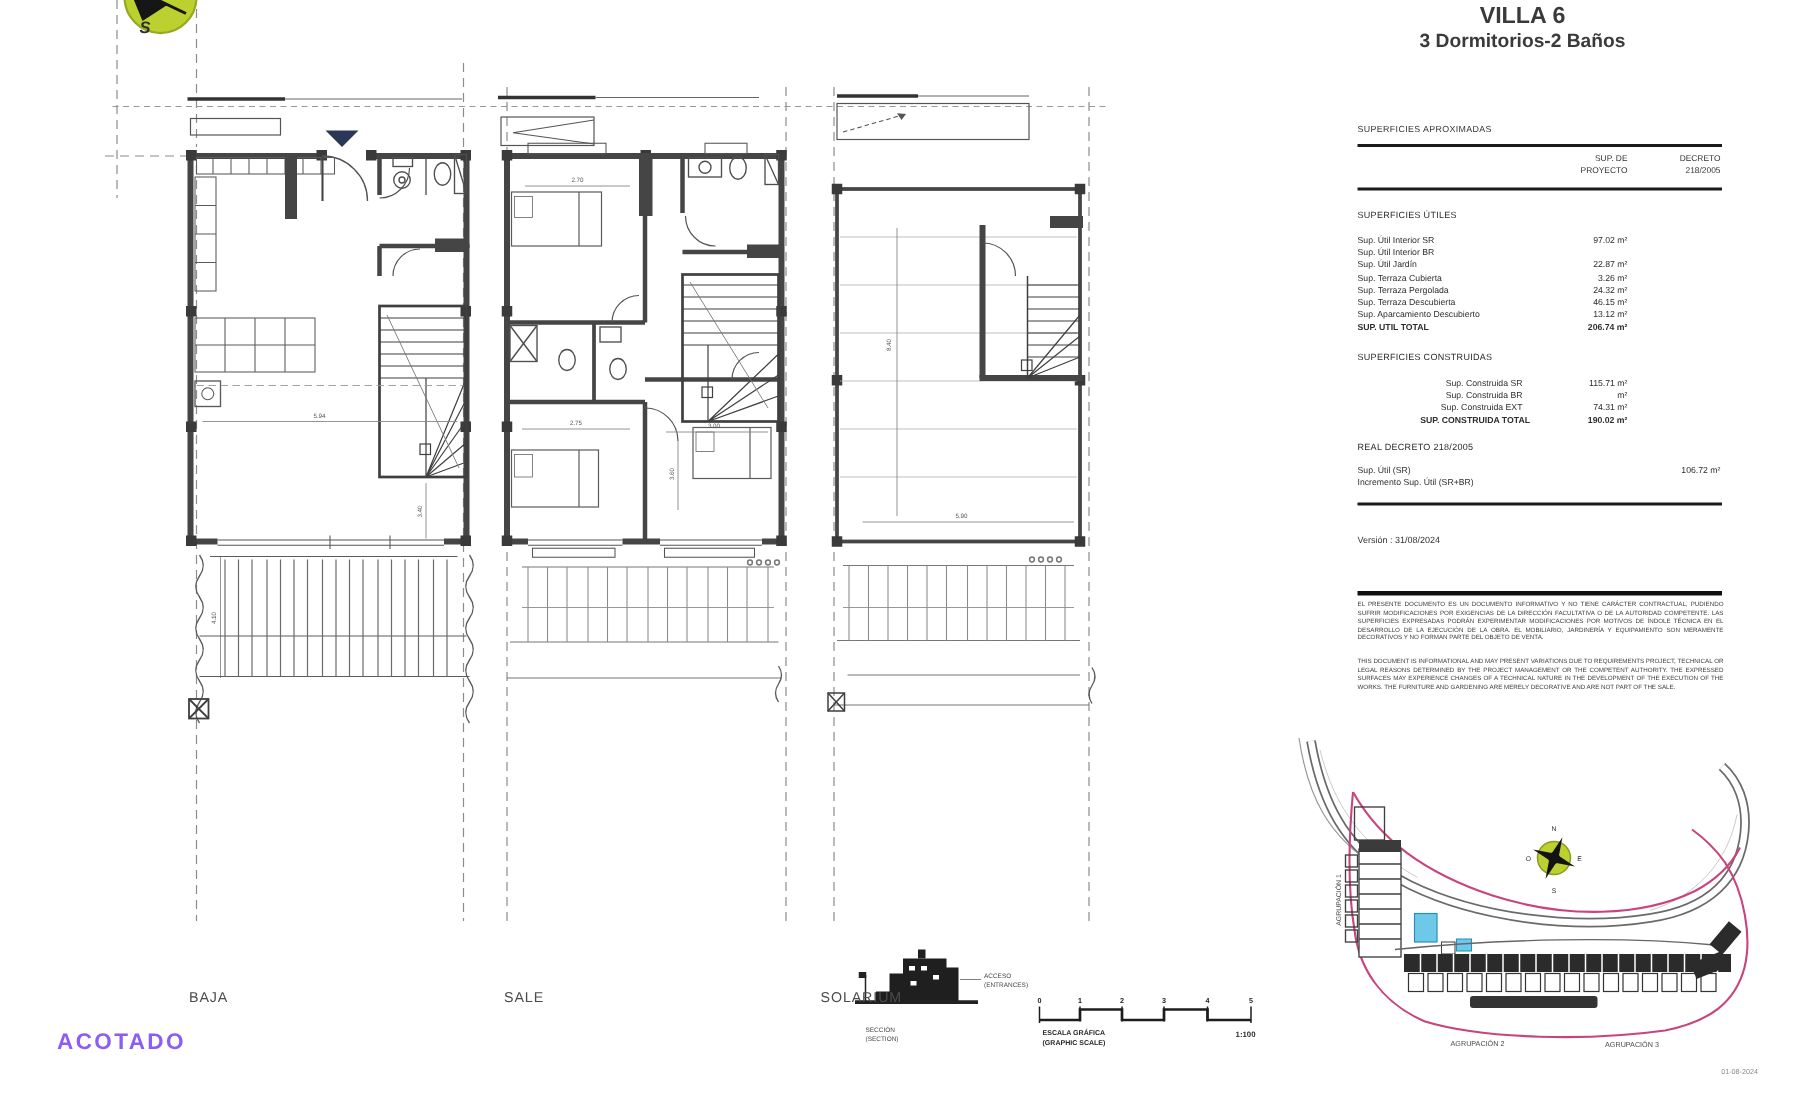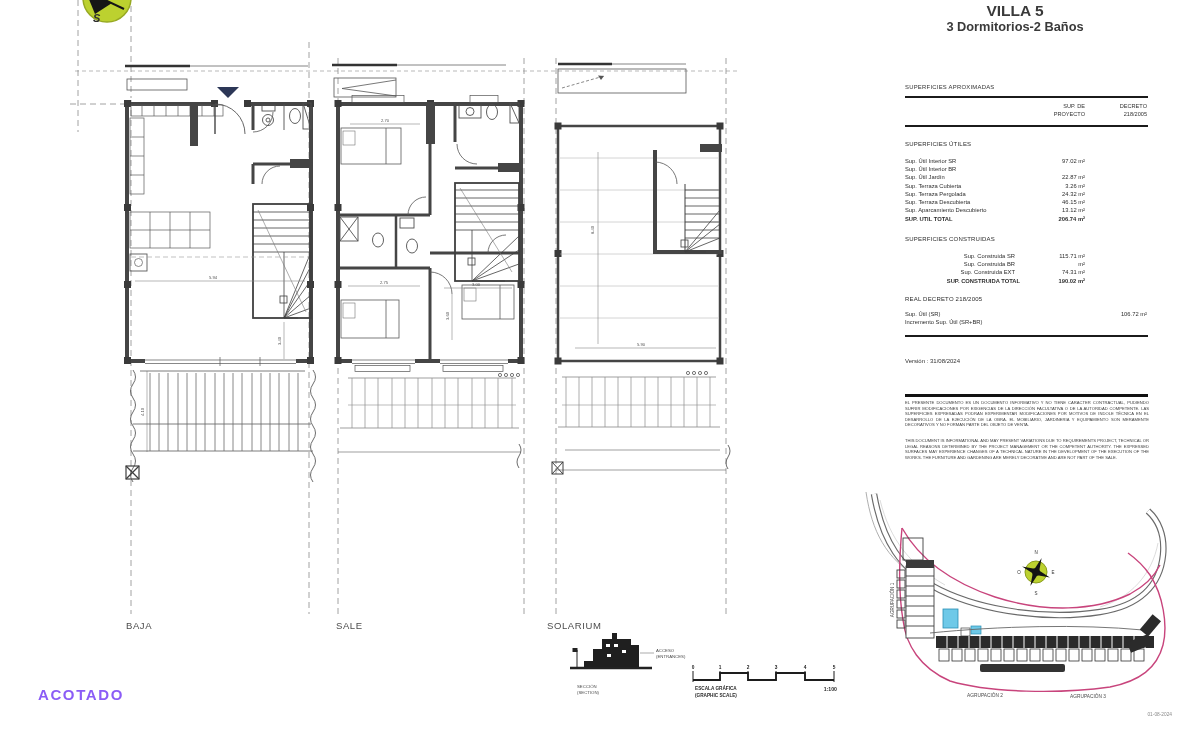--- a/index.html
+++ b/index.html
@@ -19,21 +19,21 @@
   .sect{position:absolute;left:0;font-size:6px;letter-spacing:.2px;color:#2b2b2b;}
   .t-row{position:absolute;left:0;width:243px;height:8.2px;}
   .t-row .lbl{position:absolute;left:0;top:0;white-space:nowrap;}
   .t-row .lbl-r{position:absolute;left:0;top:0;width:110px;text-align:right;white-space:nowrap;}
   .t-row .val{position:absolute;right:63px;top:0;text-align:right;white-space:nowrap;}
   .t-row .val2{position:absolute;right:1px;top:0;text-align:right;white-space:nowrap;}
   .bold{font-weight:700;}
   #version-line{left:905px;top:358px;font-size:6px;color:#333;}
   .fineprint{left:905px;width:244px;font-size:4.15px;line-height:1.33;color:#3c3c3c;text-align:justify;}
   
-  .plan-label{font-size:9.5px;color:#4c4c4c;letter-spacing:.6px;}
+  .plan-label{font-size:9.5px;color:#4c4c4c;letter-spacing:.6px;margin-top:40px;}
   #acotado{left:38px;top:686px;font-size:15px;font-weight:600;letter-spacing:1.6px;color:#8b5cf6;}
 </style>
 </head>
 <body>
 
 <div id="sheet">
 
   <svg class="abs" width="1200" height="731" viewBox="0 0 1200 731" style="left:0;top:0">
 
     <g>
@@ -441,21 +441,21 @@
       </g>
 
       <text x="894" y="600" font-size="4.6" fill="#4a4a4a" text-anchor="middle" transform="rotate(-90 894 600)">AGRUPACIÓN 1</text>
       <text x="985" y="697" font-size="4.8" fill="#4a4a4a" text-anchor="middle">AGRUPACIÓN 2</text>
       <text x="1088" y="698" font-size="4.8" fill="#4a4a4a" text-anchor="middle">AGRUPACIÓN 3</text>
       <text x="1172" y="716" font-size="4.8" fill="#8a8a8a" text-anchor="end">01-08-2024</text>
     </g>
   </svg>
 
   <div class="abs" id="title-block">
-    <div class="t1">VILLA 5</div>
+    <div class="t1">VILLA 6</div>
     <div class="t2">3 Dormitorios-2 Baños</div>
   </div>
 
   <div class="abs" id="panel">
     <div class="cap" style="top:84px">SUPERFICIES APROXIMADAS</div>
     <div class="rule" style="top:96px;height:2.2px"></div>
     <div class="colhdr" style="top:103px;right:63px;width:70px">
       <div>SUP. DE</div>
       <div>PROYECTO</div>
     </div>

